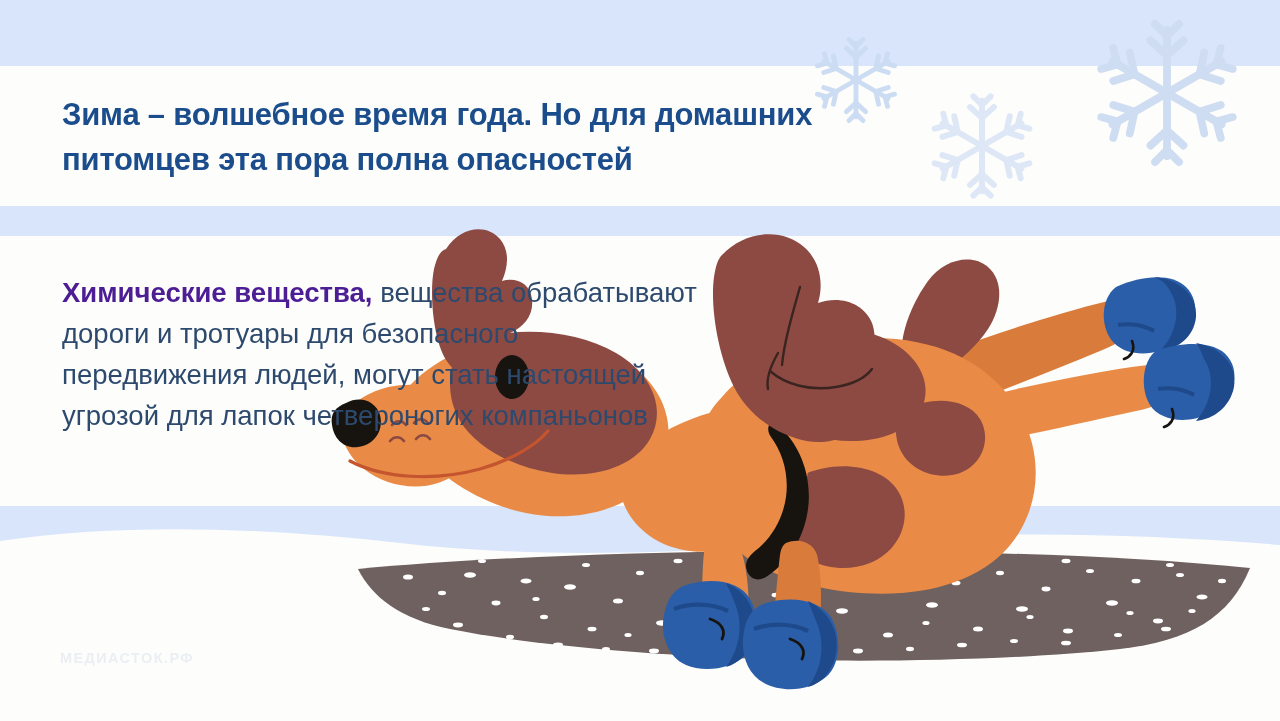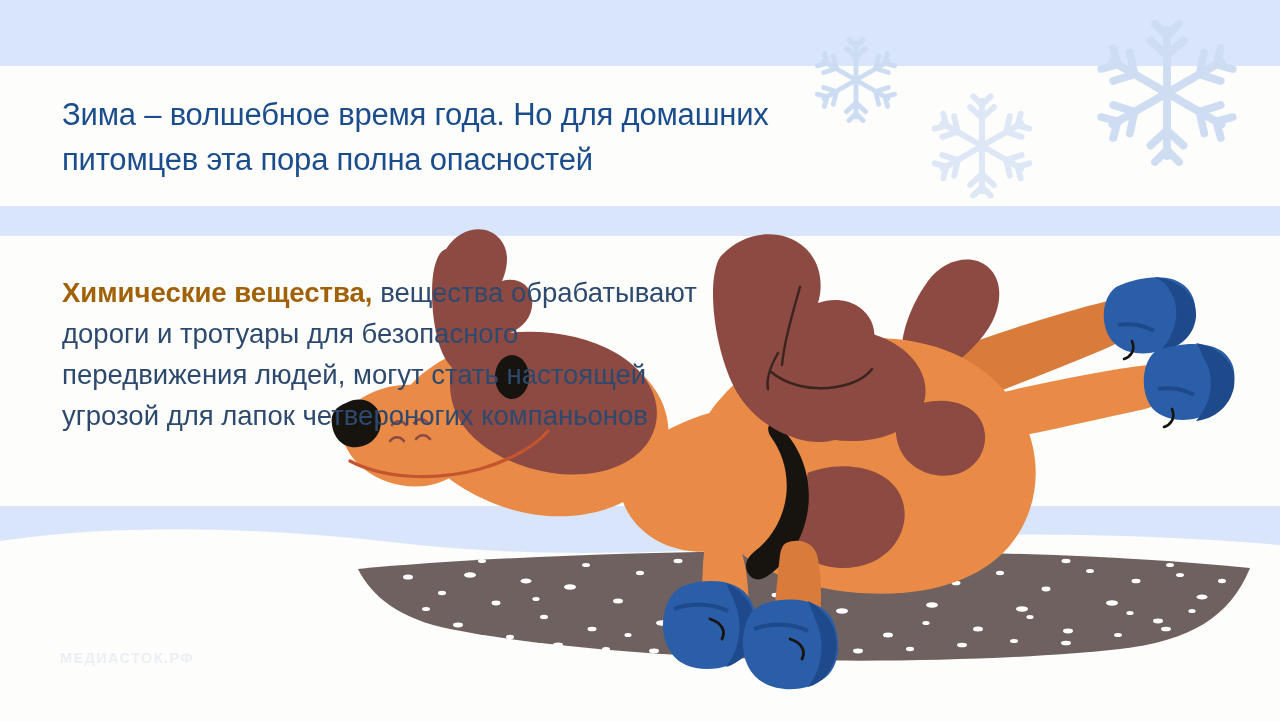--- a/index.html
+++ b/index.html
@@ -34,37 +34,37 @@
   .snowflake { position: absolute; }
 
   
   #headline {
     position: absolute;
     left: 62px;
     top: 92px;
     width: 760px;
     color: #1B4D8C;
     font-size: 31px;
-    font-weight: normal;
+    font-weight: bold;
     line-height: 45px;
     letter-spacing: -0.2px;
   }
   #body-copy {
     position: absolute;
     left: 62px;
     top: 272px;
     width: 640px;
     color: #2D4A6E;
     font-size: 27.5px;
     font-weight: normal;
     line-height: 41px;
   }
   #body-copy .lead {
     font-weight: bold;
-    color: #a16207;
+    color: #4c1d95;
   }
 
   
   #watermark {
     position: absolute;
     left: 60px;
     top: 650px;
     color: #EBEFF4;
     font-size: 14.5px;
     font-weight: bold;

